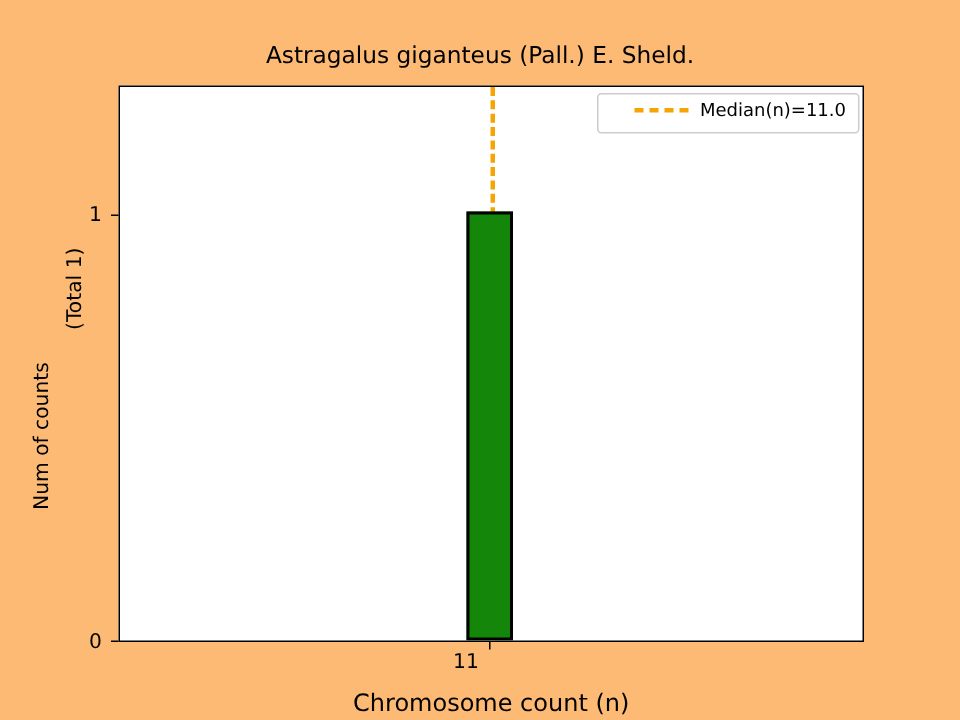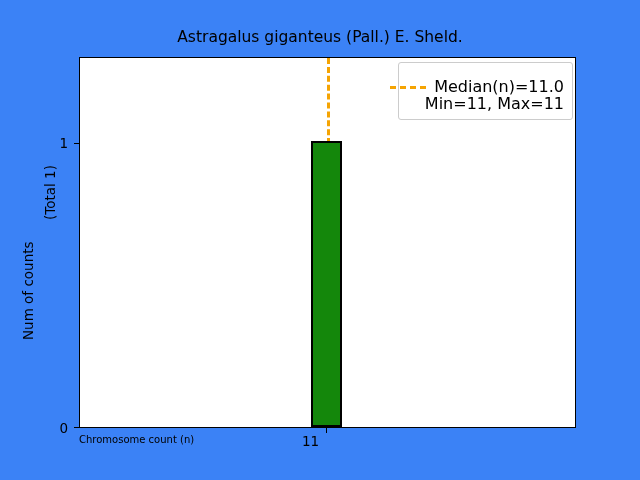--- a/index.html
+++ b/index.html
@@ -9,21 +9,21 @@
     background: #ffffff;
   }
   body {
     font-family: "DejaVu Sans", sans-serif;
     color: #000000;
   }
   #figure {
     position: relative;
     width: 640px;
     height: 480px;
-    background: #3b82f6;
+    background: #fdba74;
     overflow: hidden;
   }
 
   
   #chart-title {
     position: absolute;
     left: 0;
     top: 28px;
     width: 640px;
     text-align: center;
@@ -81,24 +81,24 @@
     text-align: left;
     font-size: 13.5px;
     line-height: 14px;
     color: #000000;
   }
 
   
   #xaxis-title {
     position: absolute;
     left: 79px;
-    top: 434px;
+    top: 459px;
     width: 497px;
-    text-align: left;
-    font-size: 10px;
+    text-align: center;
+    font-size: 16px;
     color: #000000;
     white-space: nowrap;
   }
   .yaxis-title-line {
     position: absolute;
     transform-origin: 0 0;
     transform: rotate(-90deg);
     font-size: 13.5px;
     white-space: nowrap;
     color: #000000;
@@ -115,22 +115,22 @@
   
   #legend {
     position: absolute;
     left: 398px;
     top: 62px;
     width: 175px;
     box-sizing: border-box;
     background: #ffffff;
     border: 1px solid #cccccc;
     border-radius: 3px;
-    padding: 16px 8px 6px 7px;
-    font-size: 16px;
+    padding: 2px 8px 6px 7px;
+    font-size: 12px;
     line-height: 16.5px;
   }
   .legend-row {
     display: flex;
     align-items: center;
     justify-content: flex-end;
     height: 17px;
   }
   .legend-swatch {
     width: 36px;
@@ -175,19 +175,15 @@
 
   <div style="position:absolute; left:74px; top:143px; width:5px; height:0; border-top:1.3px solid #000;"></div>
   <div style="position:absolute; left:74px; top:427px; width:5px; height:0; border-top:1.3px solid #000;"></div>
   <div style="position:absolute; left:326px; top:428px; width:0; height:5px; border-left:1.3px solid #000;"></div>
 
   <div id="legend">
     <div class="legend-row">
       <span class="legend-swatch"></span>
       <span class="legend-text">Median(n)=11.0</span>
     </div>
-    <div class="legend-row">
-      <span class="legend-swatch blank"></span>
-      <span class="legend-text">Min=11, Max=11</span>
-    </div>
   </div>
 
 </div>
 
 </body></html>

